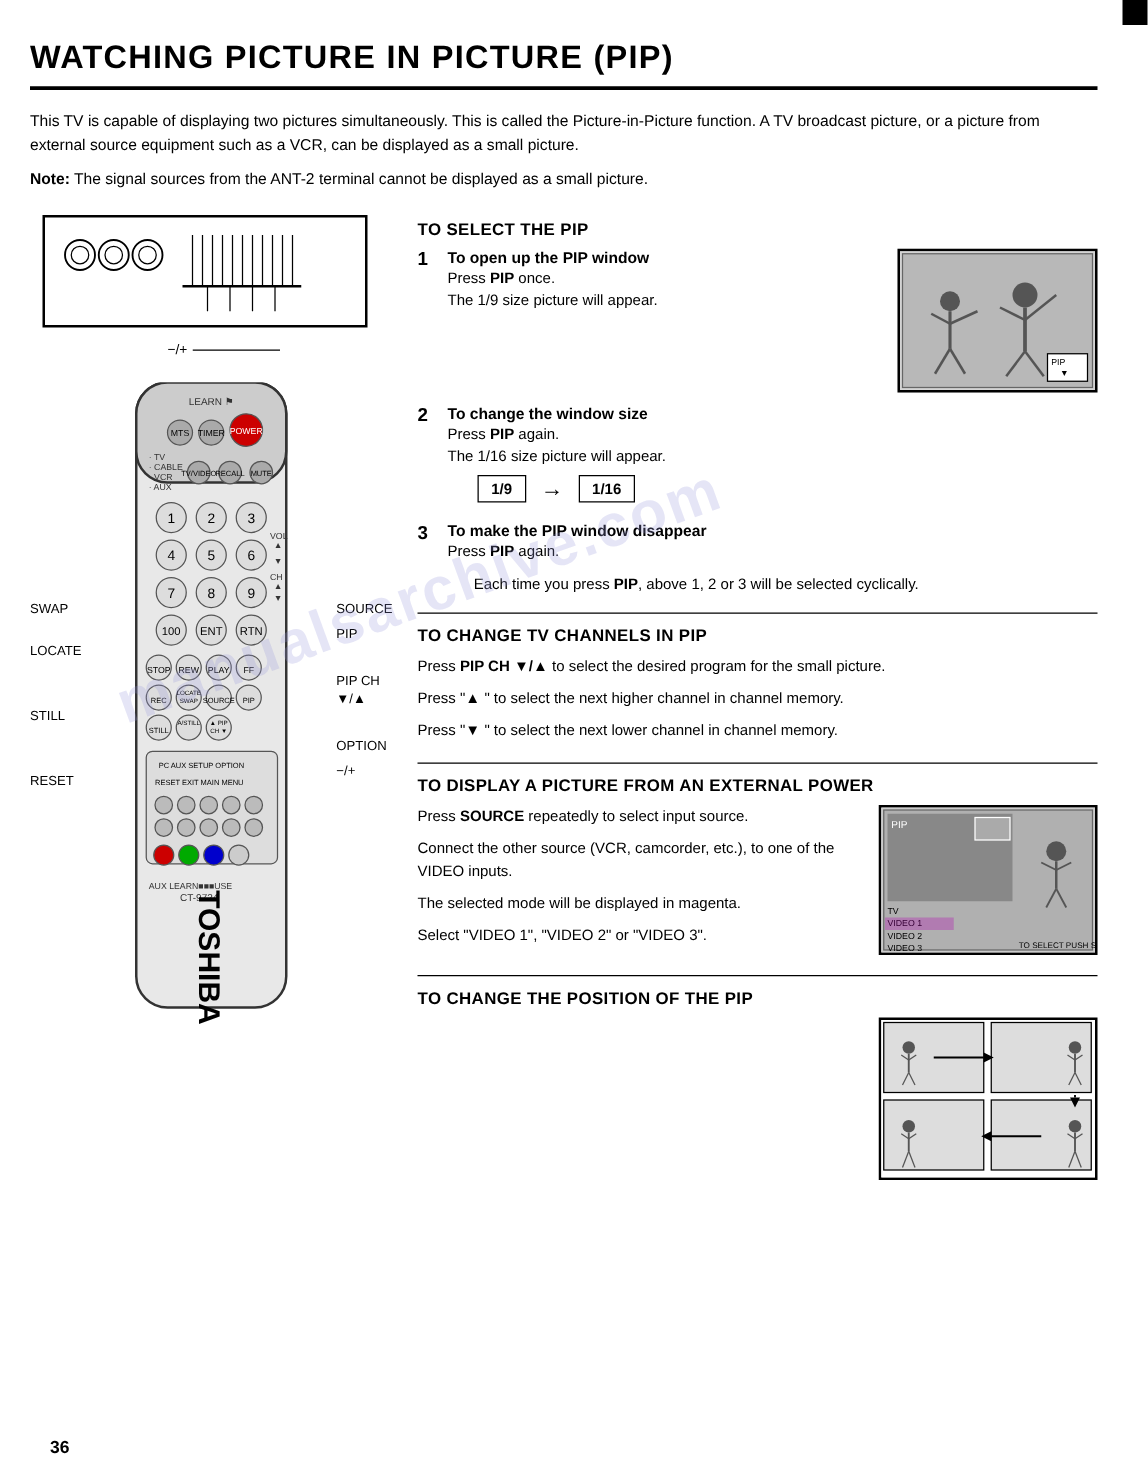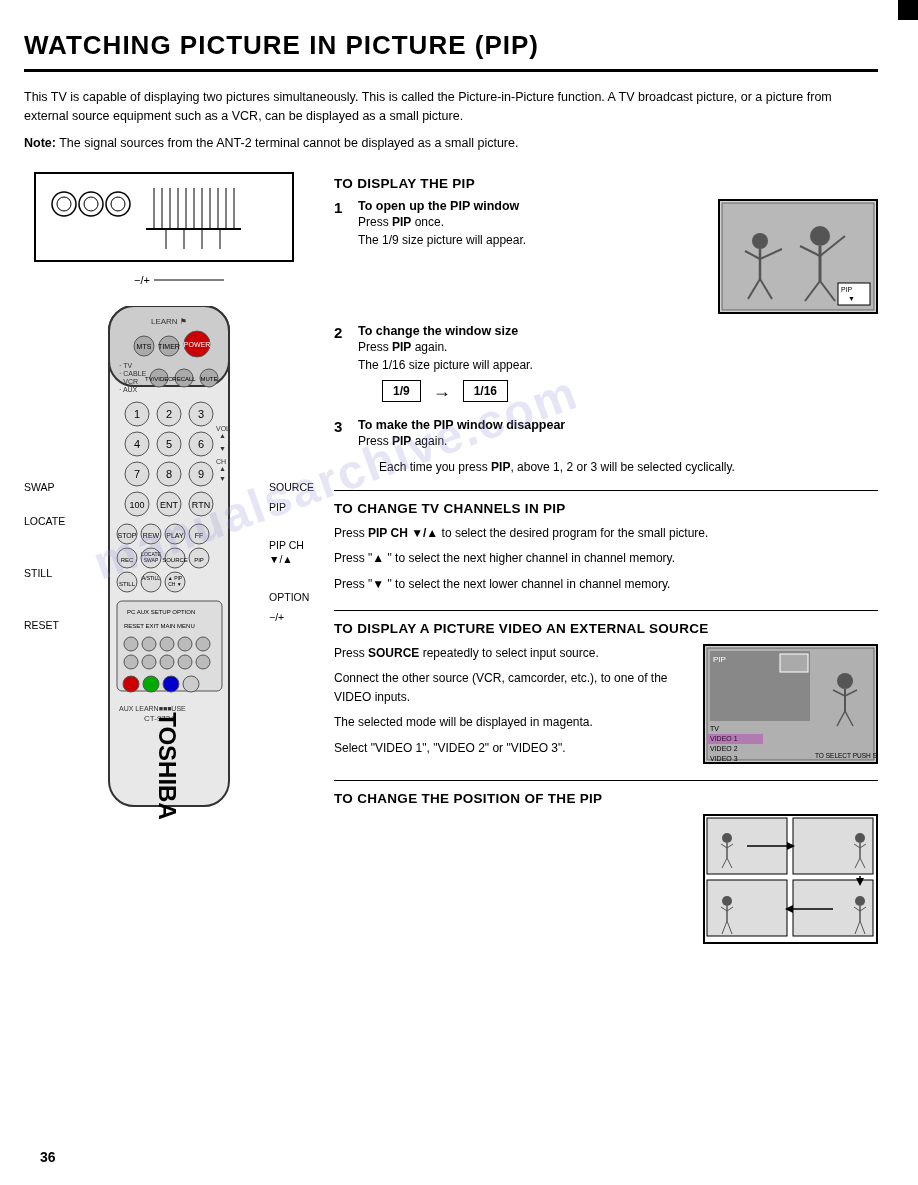--- a/index.html
+++ b/index.html
@@ -411,21 +411,21 @@
 
             <text x="80" y="470" text-anchor="middle" font-size="24" font-weight="900" fill="#000" transform="rotate(90, 80, 460)">TOSHIBA</text>
           </svg>
         </div>
       </div>
     </div>
 
     <div class="right-col">
 
       <div>
-        <div class="section-title">TO DISPLAY THE PIP</div>
+        <div class="section-title">TO SELECT THE PIP</div>
 
         <div class="baseball-img">
           <svg width="156" height="111">
             <rect width="156" height="111" fill="#d4d4d4"></rect>
 
             <rect x="2" y="2" width="152" height="107" fill="#b8b8b8" stroke="#666" stroke-width="1"></rect>
 
             <circle cx="100" cy="35" r="10" fill="#555"></circle>
             <line x1="100" y1="45" x2="100" y2="80" stroke="#555" stroke-width="3"></line>
             <line x1="100" y1="55" x2="80" y2="45" stroke="#555" stroke-width="2"></line>
@@ -489,21 +489,21 @@
       <div>
         <div class="section-title">TO CHANGE TV CHANNELS IN PIP</div>
         <p class="body-text">Press <strong>PIP CH ▼/▲</strong>  to select the desired program for the small picture.</p>
         <p class="body-text">Press "<strong>▲ </strong>" to select the next higher channel in channel memory.</p>
         <p class="body-text">Press "<strong>▼ </strong>" to select the next lower channel in channel memory.</p>
       </div>
 
       <hr class="section-divider">
 
       <div class="clearfix">
-        <div class="section-title">TO DISPLAY A PICTURE VIDEO AN EXTERNAL SOURCE</div>
+        <div class="section-title">TO DISPLAY A PICTURE FROM AN EXTERNAL POWER</div>
 
         <div class="ext-source-img">
           <svg width="171" height="116">
             <rect width="171" height="116" fill="#ccc"></rect>
             <rect x="2" y="2" width="167" height="112" fill="#b0b0b0" stroke="#666" stroke-width="1"></rect>
 
             <rect x="5" y="5" width="100" height="70" fill="#888"></rect>
 
             <text x="8" y="16" font-size="8" fill="#fff">PIP</text>
 

